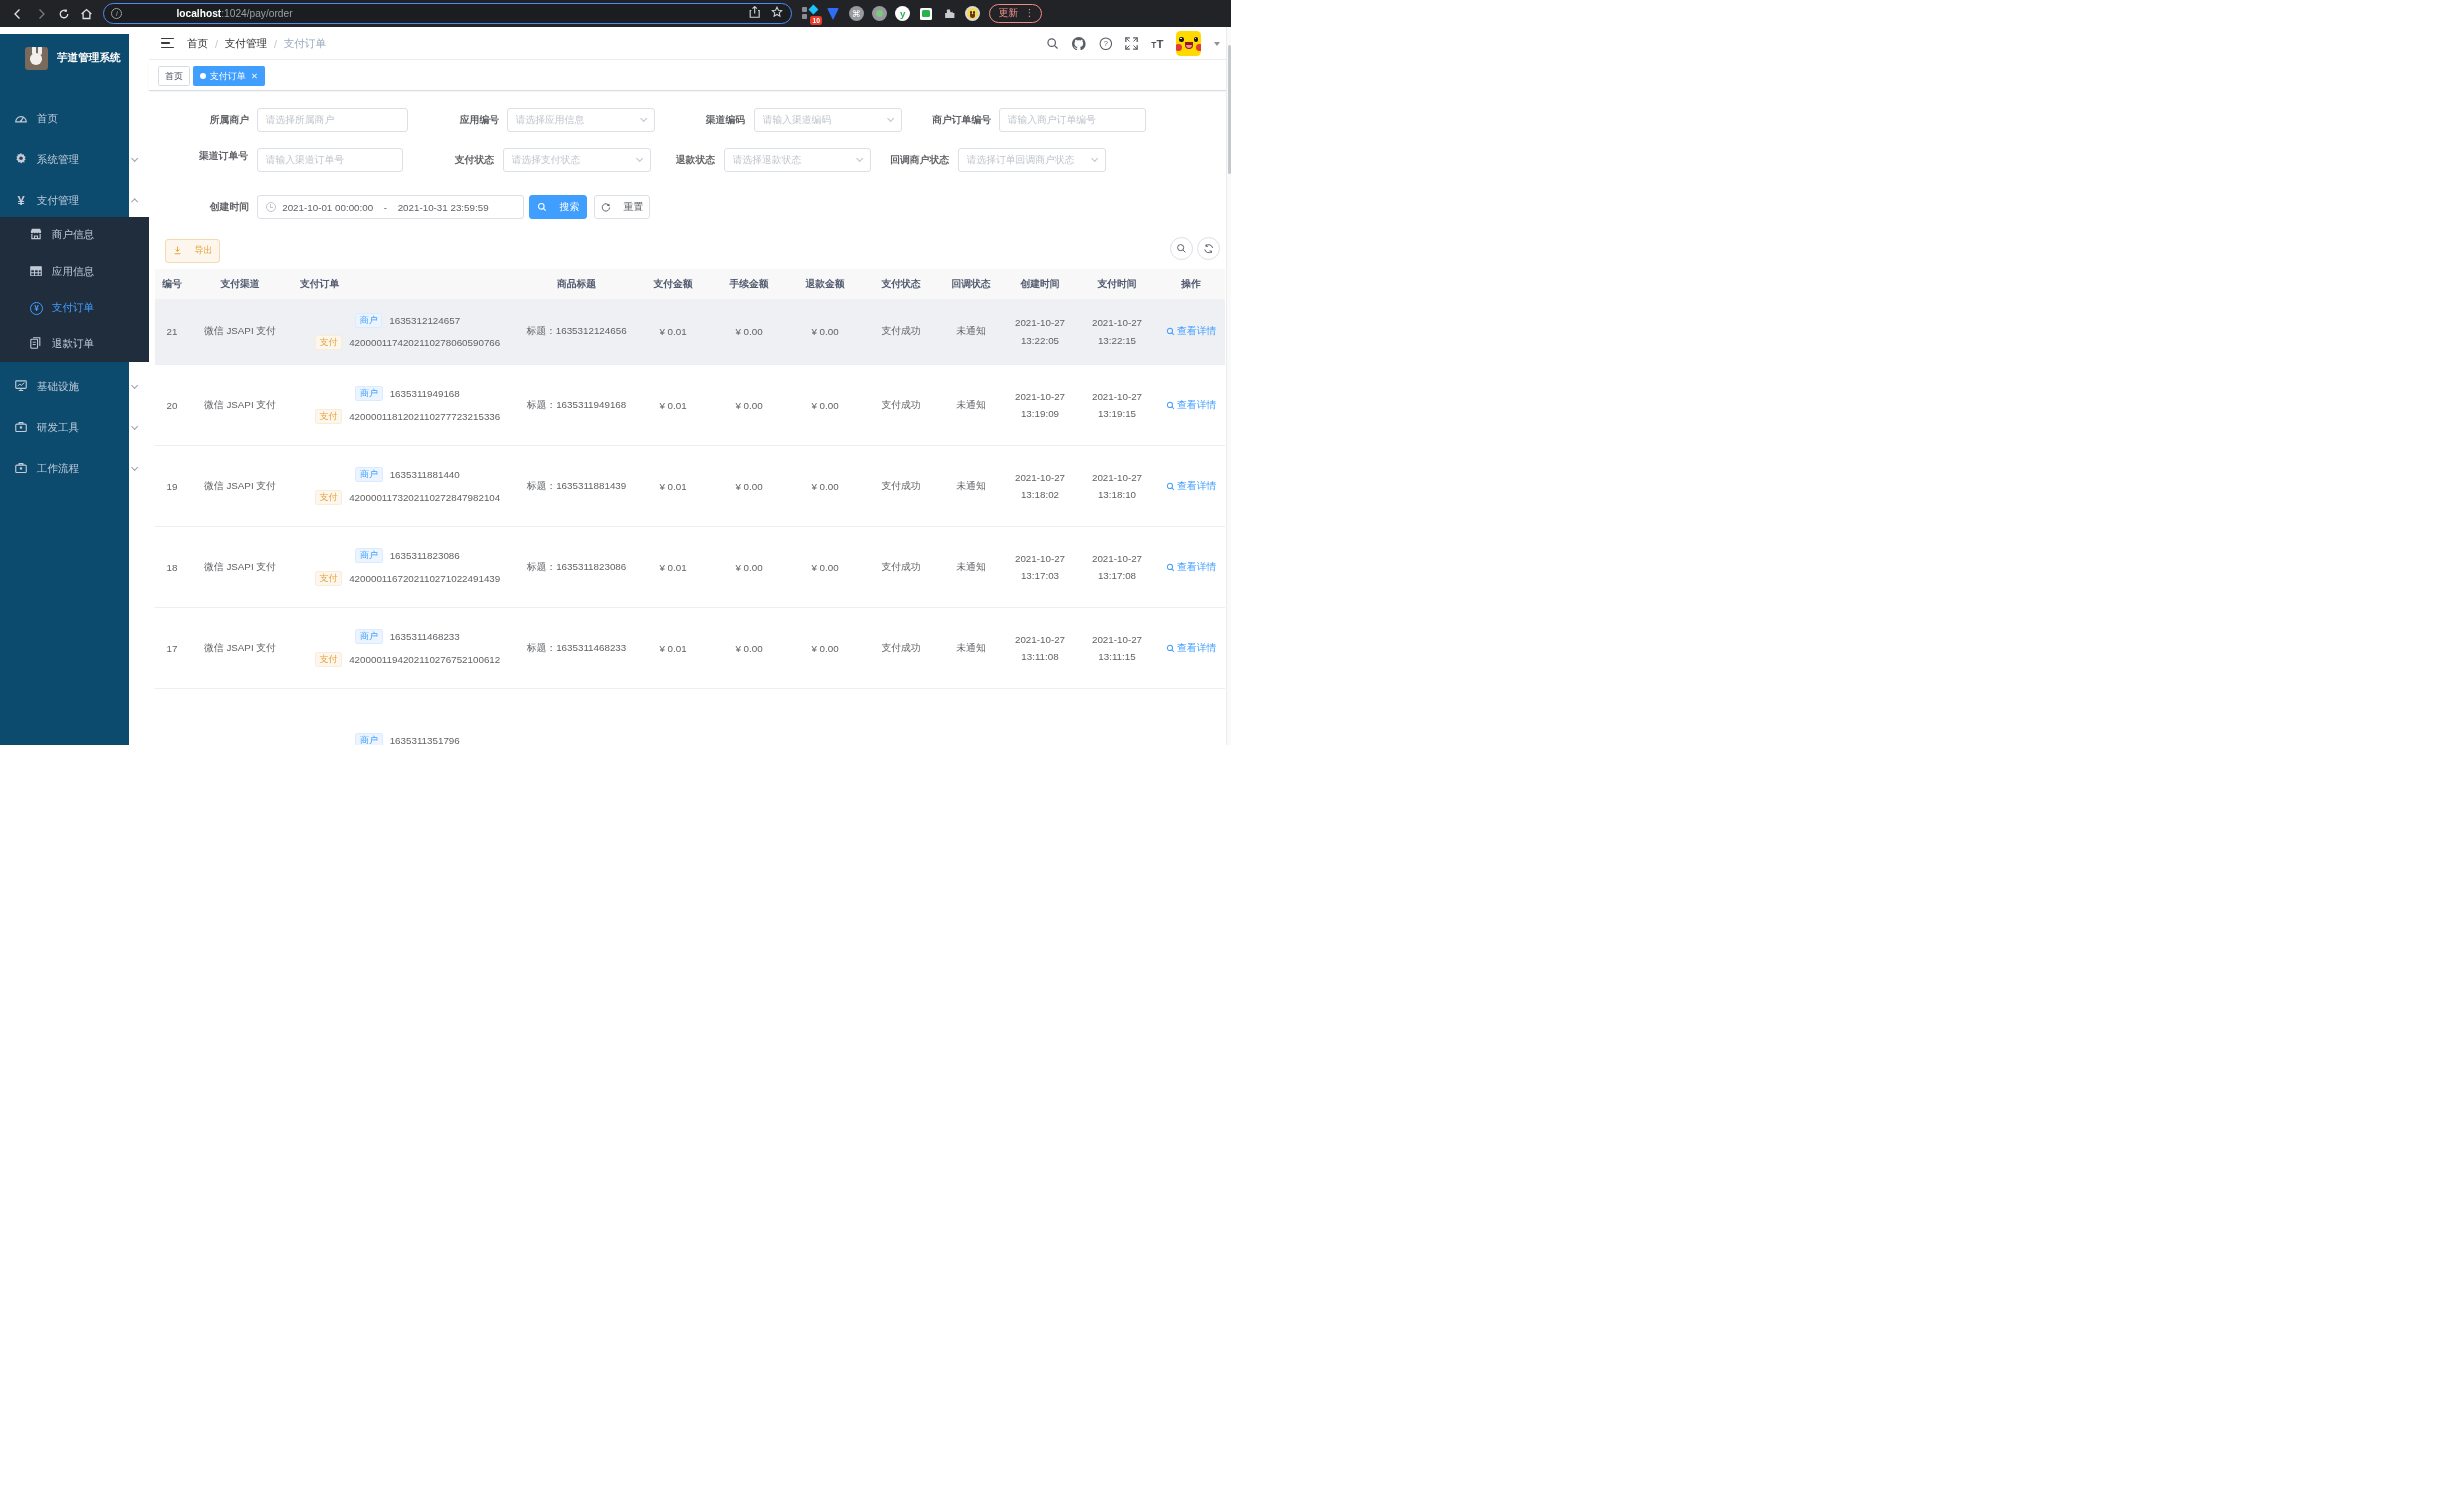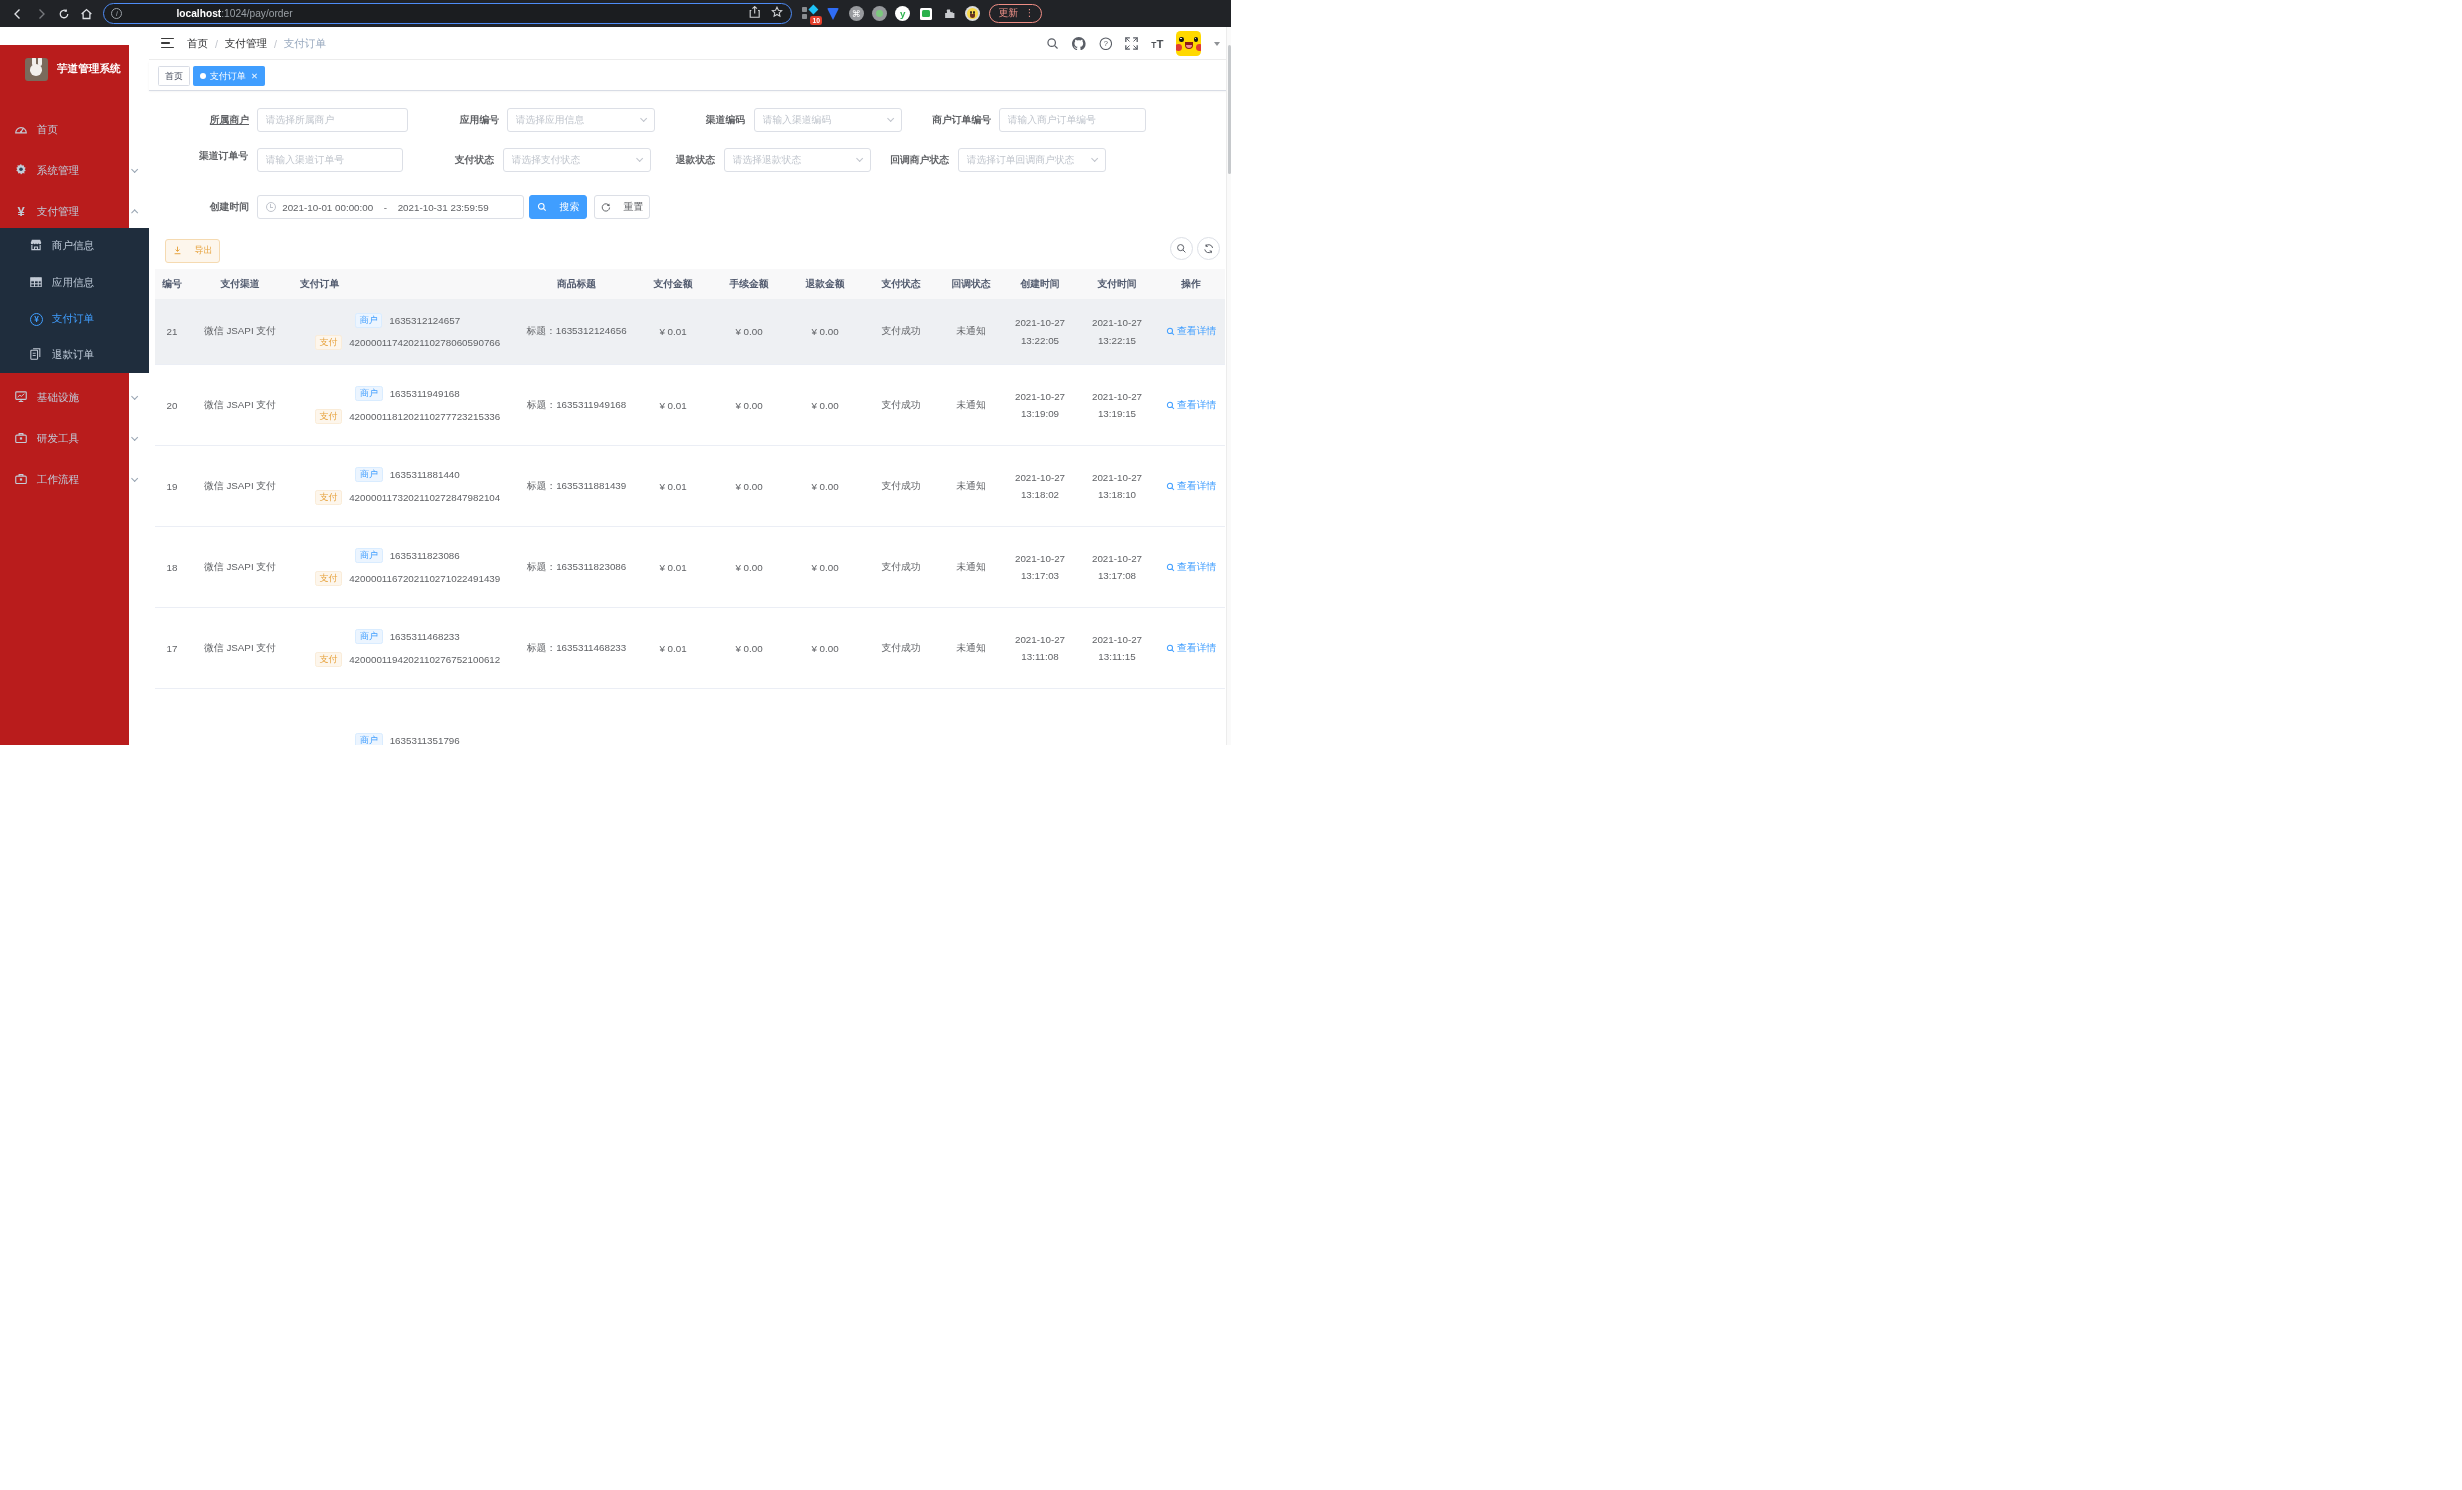--- a/index.html
+++ b/index.html
@@ -38,21 +38,21 @@
   .chatic .bub { width:8.3px; height:6.8px; background:#2bb24c; border-radius:1.5px; position:relative;}
   .emoji-face { width:15px; height:15px; border-radius:50%; background:#d9dadb; position:relative; overflow:hidden;}
   .emoji-face .f { position:absolute; left:2.3px; top:2.3px; width:10.6px; height:10.6px; border-radius:50%; background:#f7d84b;}
   .emoji-face .e { position:absolute; width:1.9px; height:2.7px; background:#3a2e20; border-radius:50%; top:5.3px;}
   .emoji-face .m { position:absolute; width:5.3px; height:3.4px; background:#6b3320; border-radius:0 0 5.3px 5.3px; left:4.9px; top:8.3px;}
   .update-pill { margin-left:9px; display:flex; align-items:center; gap:6.8px; border:1.1px solid #ef8d84;
     color:#f2938a; border-radius:9.8px; padding:1.5px 6.8px 2.3px 8.3px; font-size:9.8px; }
   .update-pill .dots { letter-spacing:0; font-size:9.8px; line-height:7.6px; }
 
   
-  #sidebar { position:absolute; left:0; top:45px; width:129px; height:718px; background:#b91c1c; }
+  #sidebar { position:absolute; left:0; top:34px; width:129px; height:718px; background:#0c4a6e; }
   .logo-row { position:absolute; left:0; top:4.5px; width:149px; height:39px; display:flex; align-items:center; }
   .logo-img { position:relative; width:23px; height:23px; margin-left:25px; border-radius:3px; background:#7a6a5c; overflow:hidden;}
   .logo-img .head { position:absolute; left:5.3px; top:6.8px; width:12px; height:11.4px; background:#f2efec; border-radius:50%;}
   .logo-img .ear { position:absolute; width:3.8px; height:9px; background:#f2efec; border-radius:2.3px; top:-0.8px;}
   .logo-title { color:#fff; font-size:10.6px; font-weight:700; margin-left:9px; white-space:nowrap; }
   .menu-item { position:absolute; left:0; width:149px; height:41px; display:flex; align-items:center;
     color:#bfcbd9; font-size:10.6px; cursor:pointer; }
   .menu-item .mi-ic { width:12px; margin-left:15px; margin-right:9.8px; text-align:center; color:#c3cbd6; flex:none;}
   .menu-item.sub { height:36px; background:#1f2d3d; }
   .menu-item.sub .mi-ic { margin-left:30px; }
@@ -377,21 +377,21 @@
       <span>首页</span>
     </div>
     <div class="tv-tab active" style="left:44px">
       <span class="tv-dot"></span>
       <span>支付订单</span>
       <span class="tv-x">✕</span>
     </div>
   </div>
 
   <div id="filters">
-      <div class="flabel" style="left: 135px; top: 108px; text-decoration: underline;">所属商户</div>
+      <div class="flabel" style="left: 135px; top: 108px;">所属商户</div>
       <div class="fld" style="left: 257px; top: 108px; width: 151px;">
         <span class="ph">请选择所属商户</span>
       </div>
       <div class="flabel" style="left: 385px; top: 108px;">应用编号</div>
       <div class="fld" style="left: 507px; top: 108px; width: 148px;">
         <span class="ph">请选择应用信息</span>
         <span class="sel-caret"></span>
       </div>
       <div class="flabel" style="left: 631px; top: 108px;">渠道编码</div>
       <div class="fld" style="left: 754px; top: 108px; width: 148px;">

